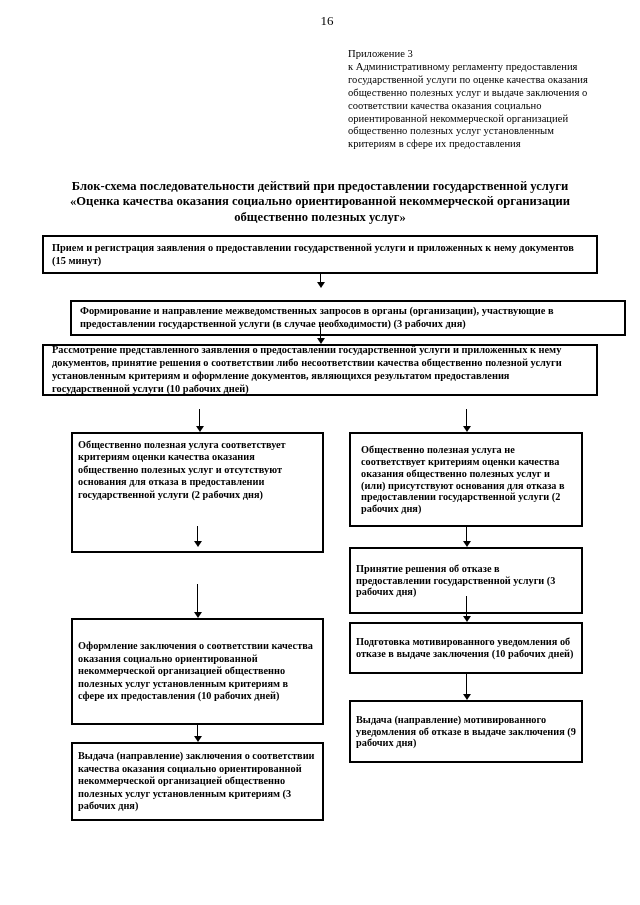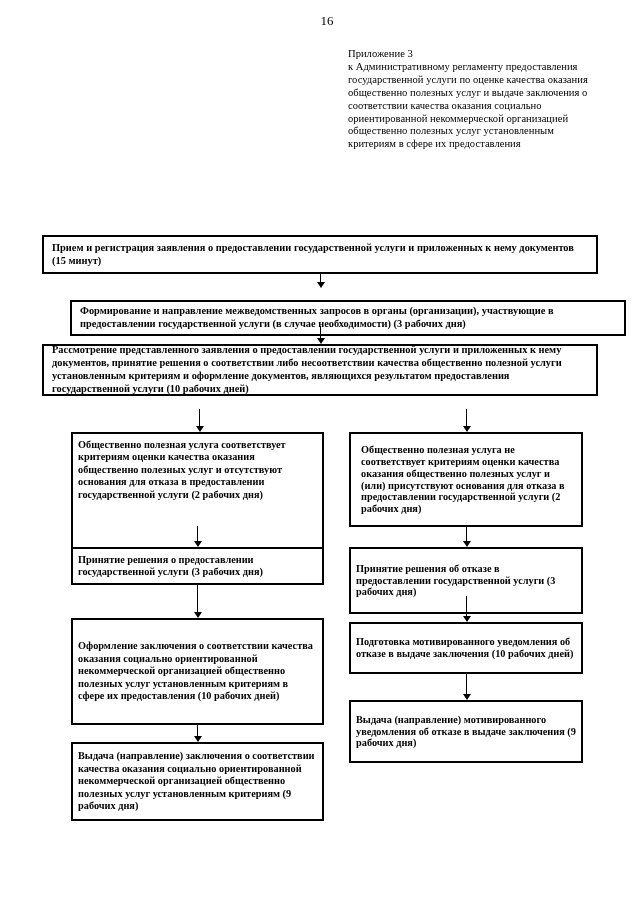--- a/index.html
+++ b/index.html
@@ -102,42 +102,44 @@
 
   <div class="appendix">Приложение 3
 к Административному регламенту предоставления
 государственной услуги по оценке качества оказания
 общественно полезных услуг и выдаче заключения о
 соответствии качества оказания социально
 ориентированной некоммерческой организацией
 общественно полезных услуг установленным
 критериям в сфере их предоставления</div>
 
+  <div class="title">Блок-схема последовательности действий при предоставлении государственной услуги
+«Оценка качества оказания социально ориентированной некоммерческой организации
+общественно полезных услуг»</div>
 
   <div class="box wide b1">Прием и регистрация заявления о предоставлении государственной услуги и приложенных к нему документов (15 минут)</div>
   <div class="arrow a1"></div>
 
   <div class="box wide b2">Формирование и направление межведомственных запросов в органы (организации), участвующие в предоставлении государственной услуги (в случае необходимости) (3 рабочих дня)</div>
   <div class="arrow a2"></div>
 
   <div class="box wide b3">Рассмотрение представленного заявления о предоставлении государственной услуги и приложенных к нему документов, принятие решения о соответствии либо несоответствии качества общественно полезной услуги установленным критериям и оформление документов, являющихся результатом предоставления государственной услуги (10 рабочих дней)</div>
   <div class="arrow a3L"></div>
   <div class="arrow a3R"></div>
 
   <div class="box colL b4L">Общественно полезная услуга соответствует критериям оценки качества оказания общественно полезных услуг и отсутствуют основания для отказа в предоставлении государственной услуги (2 рабочих дня)</div>
   <div class="box colR b4R">Общественно полезная услуга не соответствует критериям оценки качества оказания общественно полезных услуг и (или) присутствуют основания для отказа в предоставлении государственной услуги (2 рабочих дня)</div>
   <div class="arrow a4L"></div>
   <div class="arrow a4R"></div>
 
-  <div class="box colL b5L">Принятие решения о предоставлении государственной услуги (3 рабочих дня)</div>
   <div class="box colR b5R">Принятие решения об отказе в предоставлении государственной услуги (3 рабочих дня)</div>
   <div class="arrow a5L"></div>
   <div class="arrow a5R"></div>
 
   <div class="box colL b6L">Оформление заключения о соответствии качества оказания социально ориентированной некоммерческой организацией общественно полезных услуг установленным критериям в сфере их предоставления (10 рабочих дней)</div>
   <div class="box colR b6R">Подготовка мотивированного уведомления об отказе в выдаче заключения (10 рабочих дней)</div>
   <div class="arrow a6L"></div>
   <div class="arrow a6R"></div>
 
-  <div class="box colL b7L">Выдача (направление) заключения о соответствии качества оказания социально ориентированной некоммерческой организацией общественно полезных услуг установленным критериям (9 рабочих дня)</div>
+  <div class="box colL b7L">Выдача (направление) заключения о соответствии качества оказания социально ориентированной некоммерческой организацией общественно полезных услуг установленным критериям (3 рабочих дня)</div>
   <div class="box colR b7R">Выдача (направление) мотивированного уведомления об отказе в выдаче заключения (9 рабочих дня)</div>
 
 </div>
 
 </body></html>

